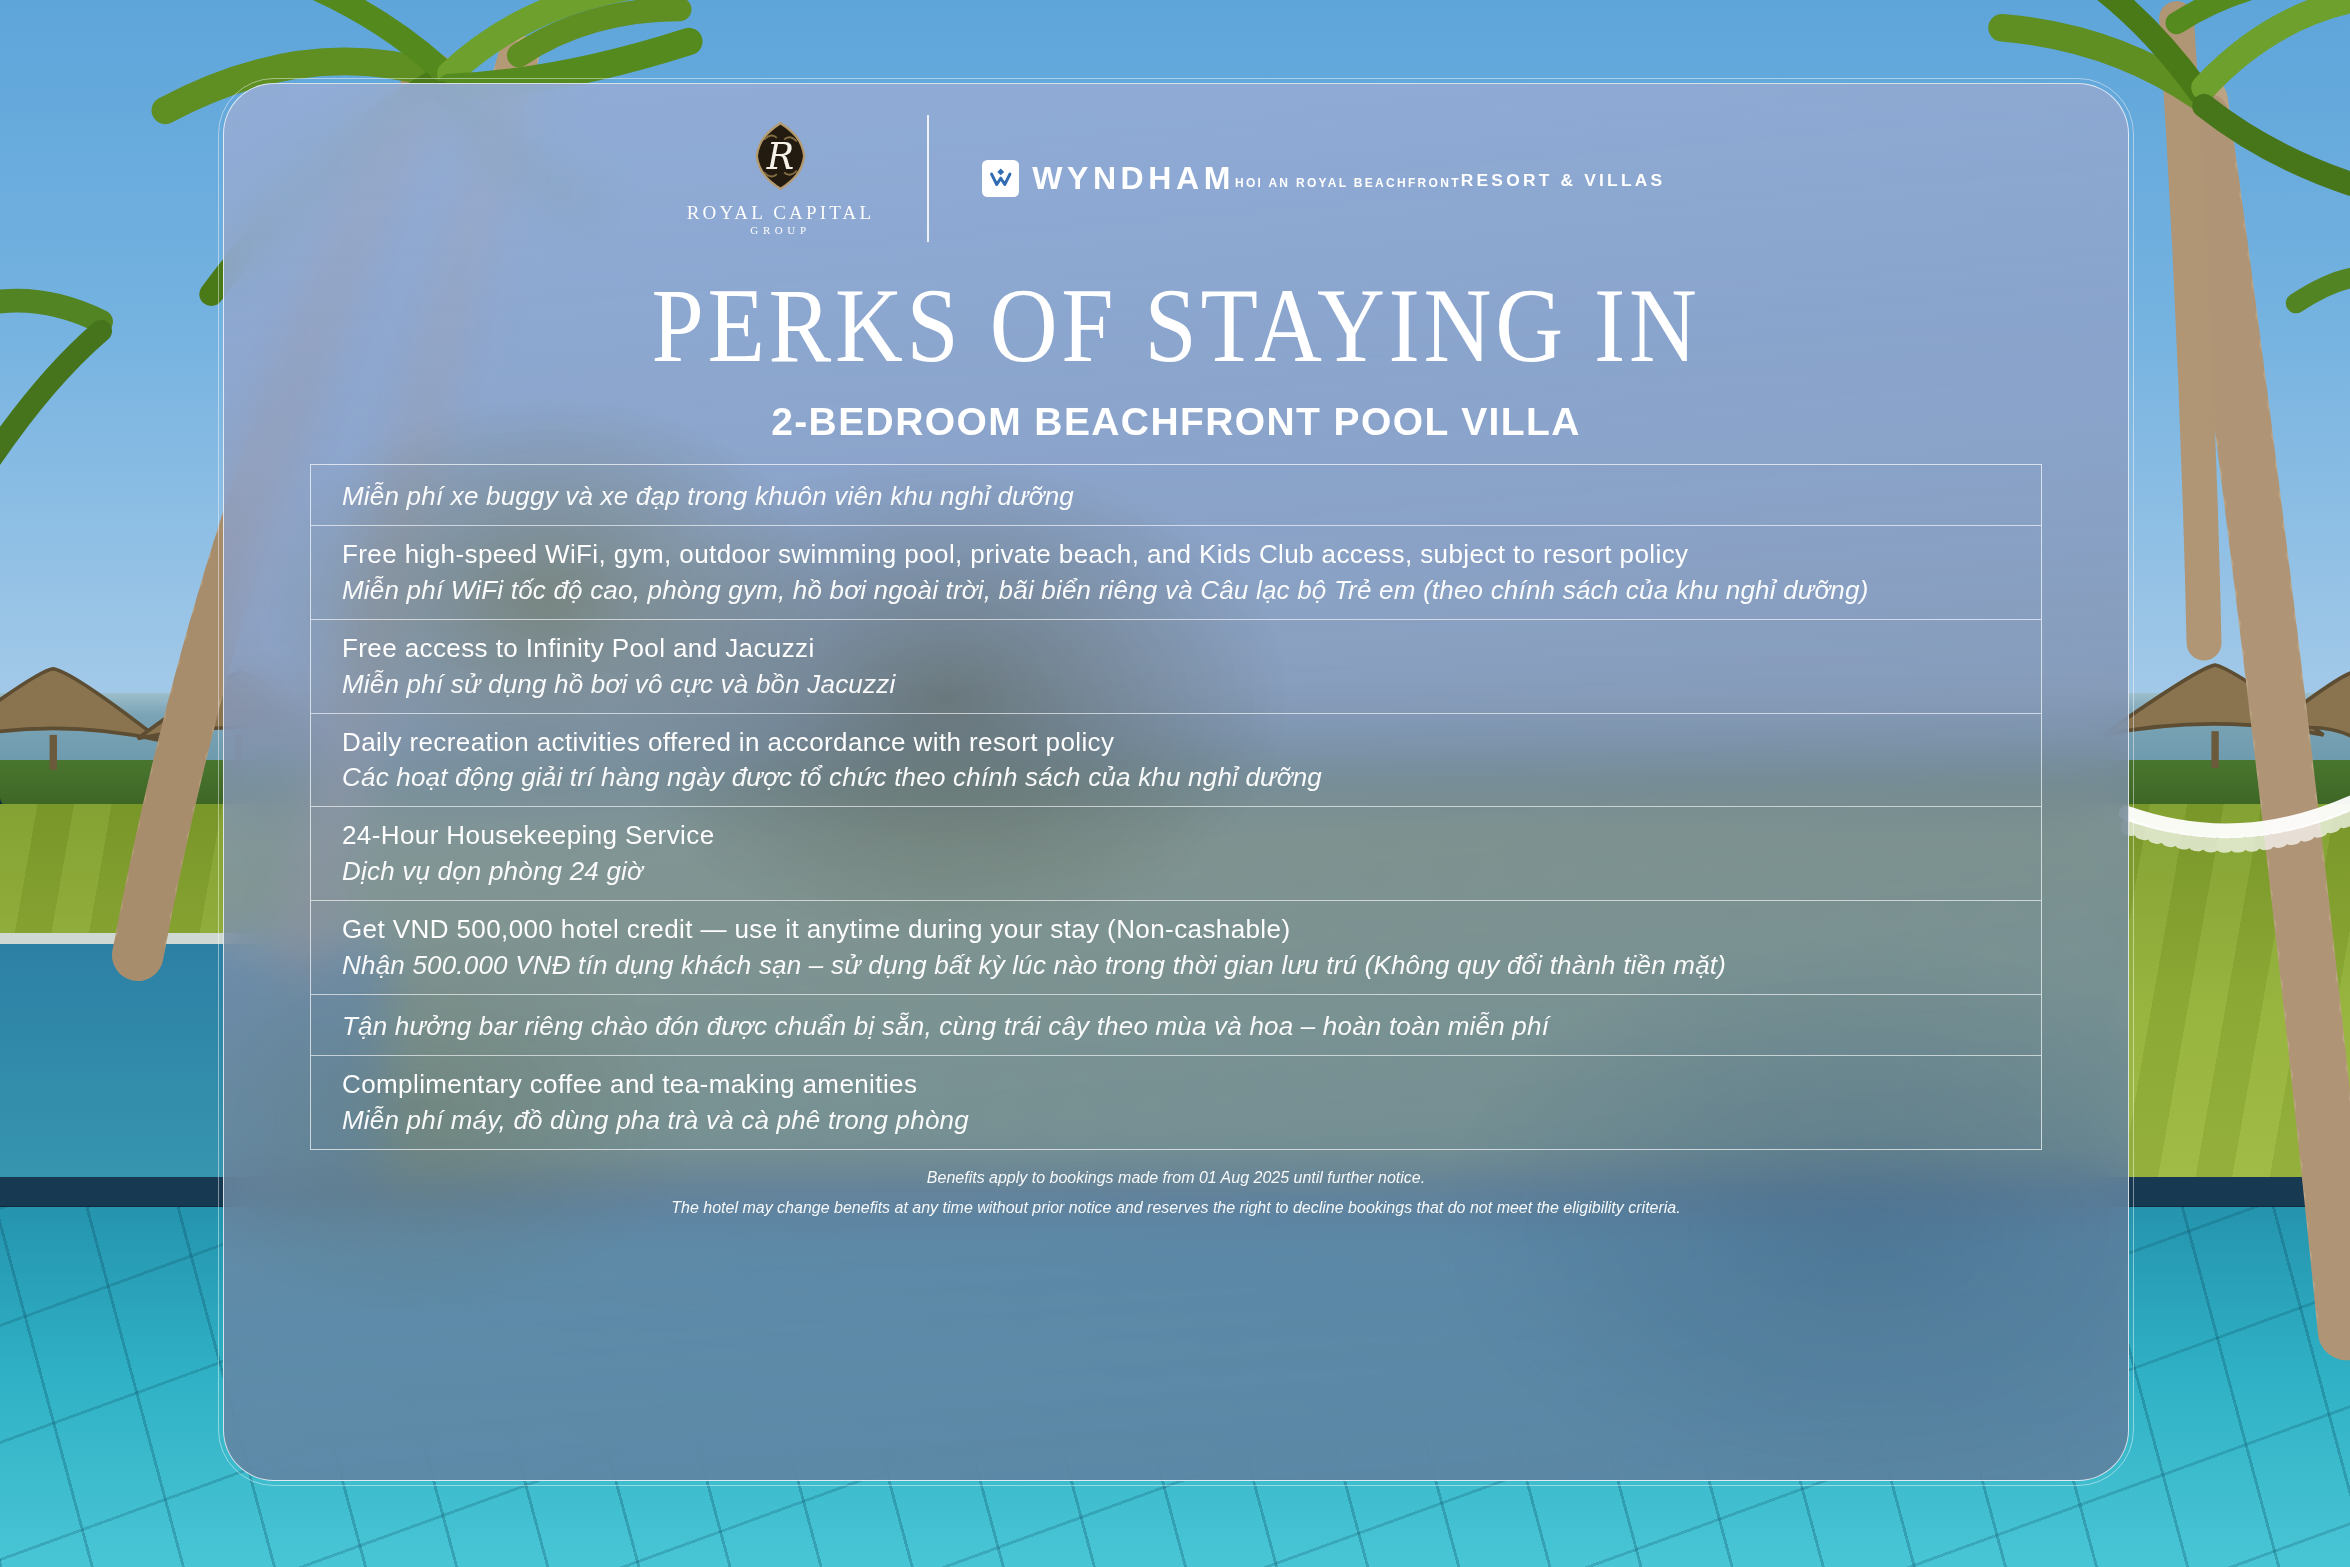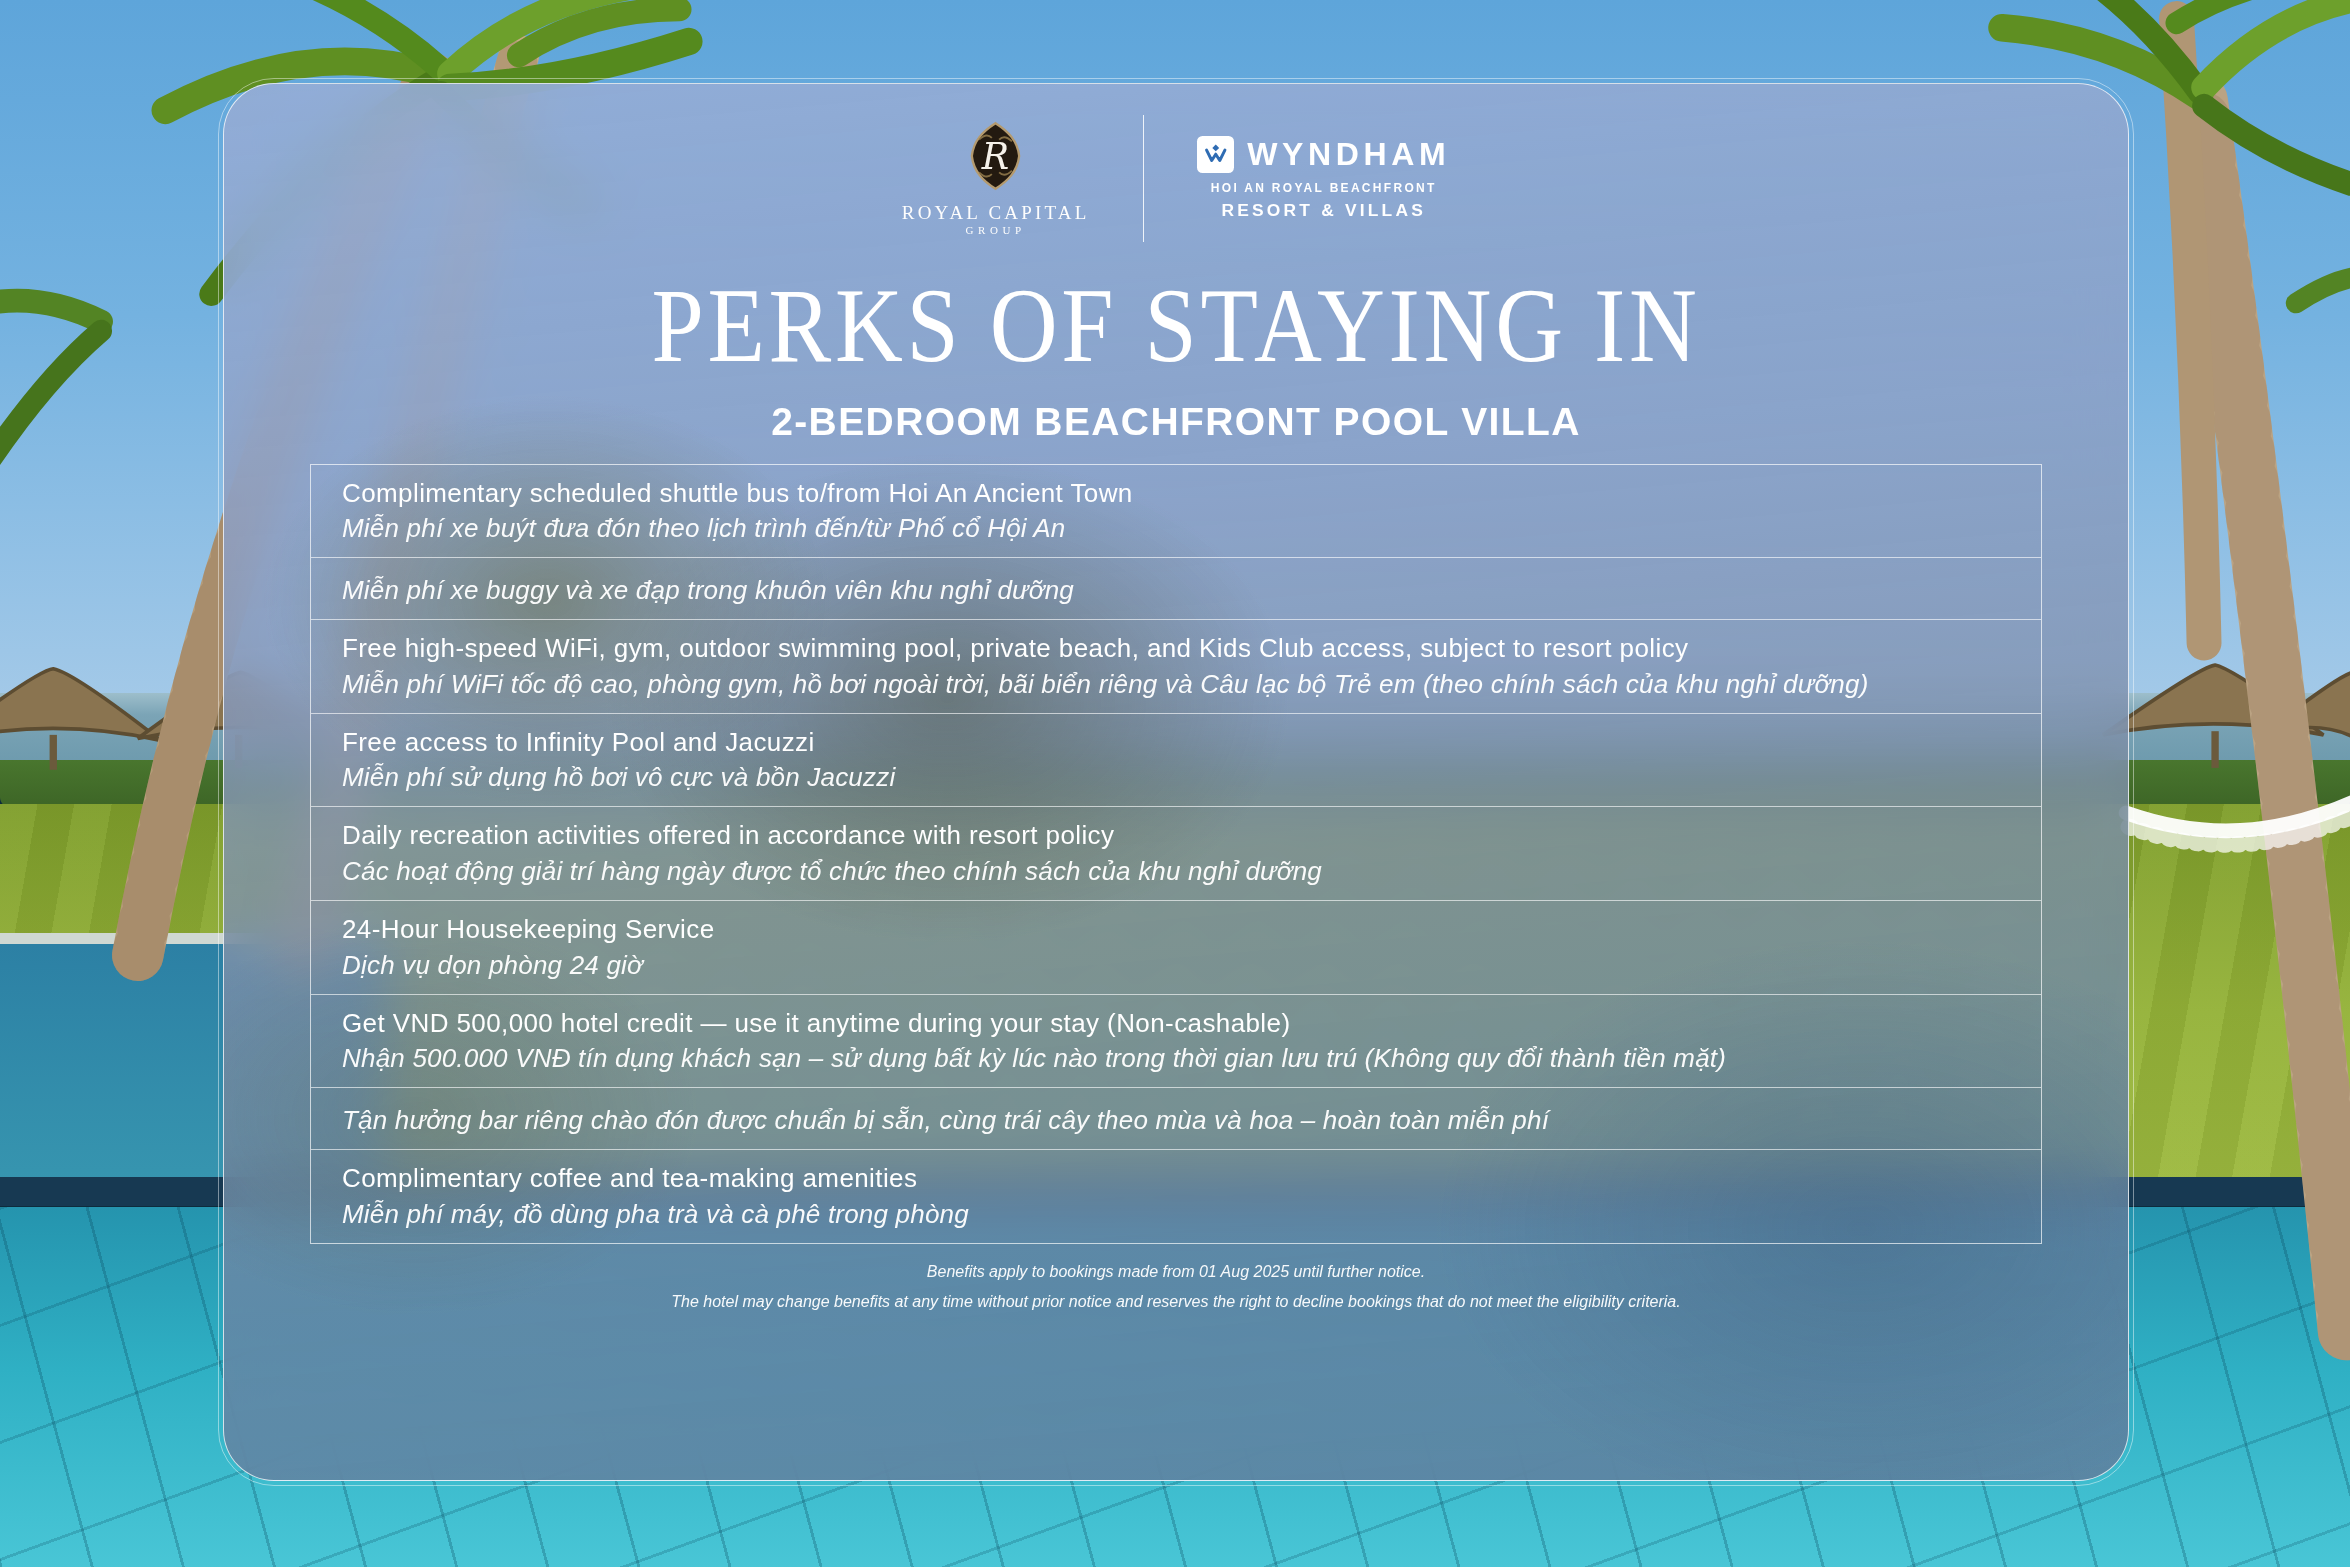--- a/index.html
+++ b/index.html
@@ -46,21 +46,21 @@
         text-align:center;}
 
   
   .logos{margin-top:31px;display:flex;justify-content:center;align-items:center;gap:53px;}
   .rcg{display:flex;flex-direction:column;align-items:center;}
   .rcg-name{margin-top:11px;font-family:"Liberation Serif",serif;font-size:19px;
             letter-spacing:3.2px;color:#fdfdfd;}
   .rcg-group{margin-top:0;font-family:"Liberation Serif",serif;font-size:11px;
             letter-spacing:4.6px;color:#fdfdfd;}
   .logo-divider{width:1.8px;height:127px;background:rgba(255,255,255,.85);}
-  .wyn{display:flex;flex-direction:column;align-items:center;text-align:center;}
+  .wyn{display:flex;flex-direction:row;align-items:center;text-align:center;}
   .wyn-top{display:flex;align-items:center;gap:13px;}
   .wyn-box{width:37px;height:37px;border-radius:5.5px;background:#fff;
            display:flex;align-items:center;justify-content:center;}
   .wyn-name{font-size:32px;font-weight:bold;letter-spacing:4.6px;color:#fff;}
   .wyn-line1{margin-top:8.3px;font-size:12px;font-weight:bold;letter-spacing:2.3px;color:#fff;}
   .wyn-line2{margin-top:4.6px;font-size:17.4px;font-weight:bold;letter-spacing:3.2px;color:#fff;}
 
   
   .title{margin:27.5px 0 0;font-family:"Liberation Serif",serif;font-weight:400;
          font-size:94px;line-height:1.05;letter-spacing:3.7px;color:#fff;
@@ -178,24 +178,20 @@
         <div class="wyn-line1">HOI AN ROYAL BEACHFRONT</div>
         <div class="wyn-line2">RESORT &amp; VILLAS</div>
       </div>
     </div>
 
     <h1 class="title">PERKS OF STAYING IN</h1>
     <h2 class="subtitle">2-BEDROOM BEACHFRONT POOL VILLA</h2>
 
     <div class="perks-table" id="perks-table">
         <div class="perk-row">
-          <div class="perk-en">Complimentary scheduled shuttle bus to/from Hoi An Ancient Town</div>
-          <div class="perk-vi">Miễn phí xe buýt đưa đón theo lịch trình đến/từ Phố cổ Hội An</div>
-        </div>
-        <div class="perk-row">
           <div class="perk-vi">Miễn phí xe buggy và xe đạp trong khuôn viên khu nghỉ dưỡng</div>
         </div>
         <div class="perk-row">
           <div class="perk-en">Free high-speed WiFi, gym, outdoor swimming pool, private beach, and Kids Club access, subject to resort policy</div>
           <div class="perk-vi">Miễn phí WiFi tốc độ cao, phòng gym, hồ bơi ngoài trời, bãi biển riêng và Câu lạc bộ Trẻ em (theo chính sách của khu nghỉ dưỡng)</div>
         </div>
         <div class="perk-row">
           <div class="perk-en">Free access to Infinity Pool and Jacuzzi</div>
           <div class="perk-vi">Miễn phí sử dụng hồ bơi vô cực và bồn Jacuzzi</div>
         </div>

